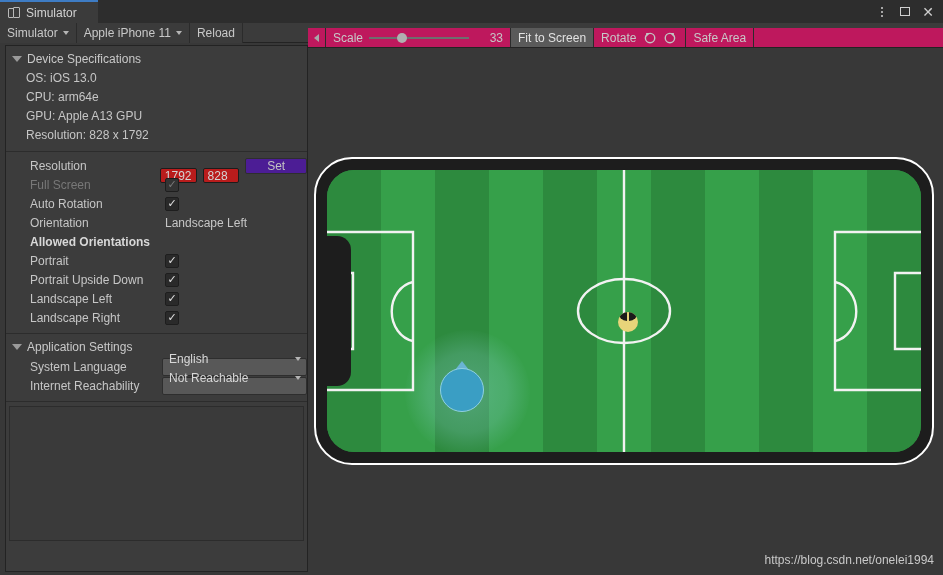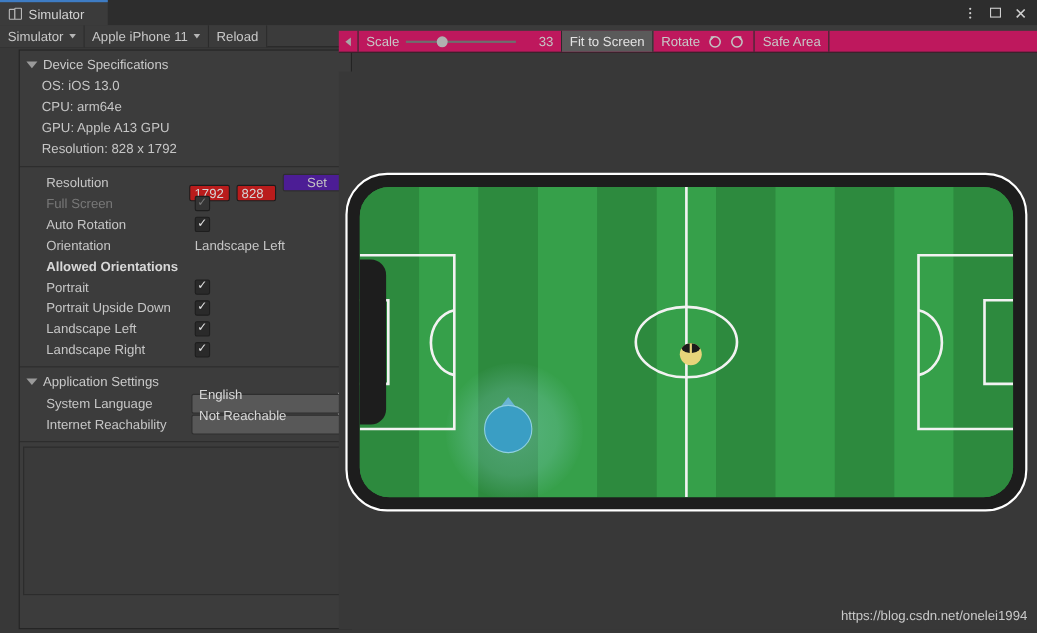--- a/index.html
+++ b/index.html
@@ -64,21 +64,21 @@
   }
   .caret-dn {
     width: 0; height: 0; border-left: 3.5px solid transparent;
     border-right: 3.5px solid transparent; border-top: 4px solid #b5b5b5;
     margin-left: 1px;
   }
   .tb-fill { flex: 1 1 auto; background: #3b3b3b; }
 
   
   .inspector {
-    position: absolute; left: 17px; top: 45px; width: 303px; height: 527px;
+    position: absolute; left: 5px; top: 45px; width: 303px; height: 527px;
     background: #3c3c3c; border: 1px solid #232323;
     overflow: hidden;
   }
   .section {
     border-bottom: 1px solid #2c2c2c;
     padding: 4px 0 6px 0;
   }
   .sec-hdr {
     display: flex; align-items: center; gap: 5px;
     padding: 2px 0 3px 6px; color: #c9c9c9; font-size: 12px;

